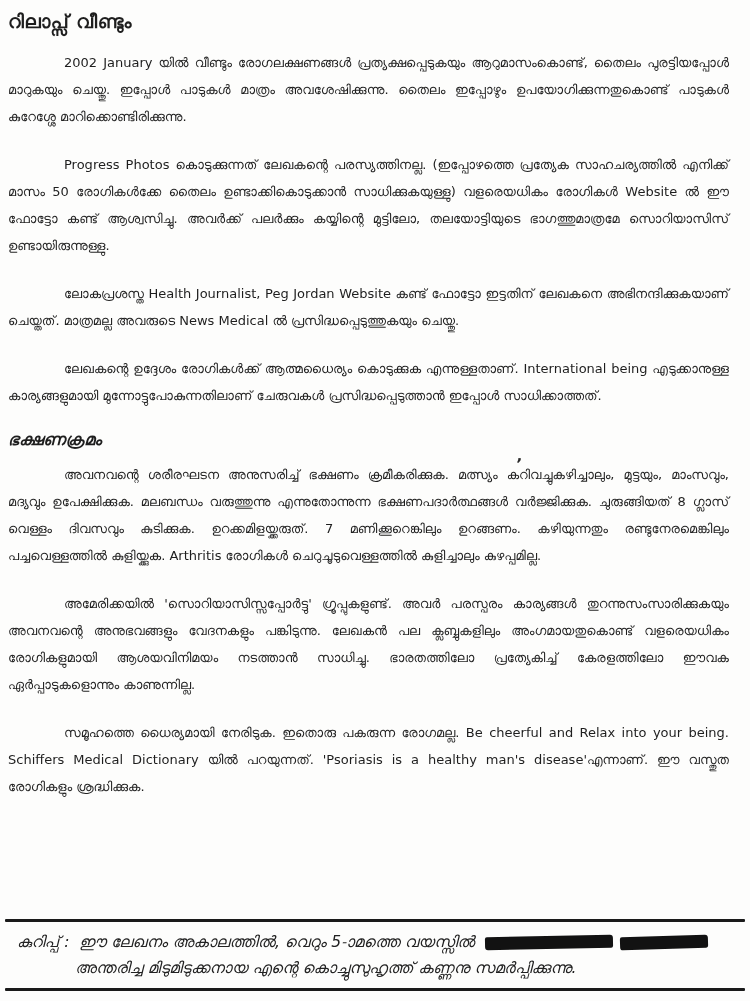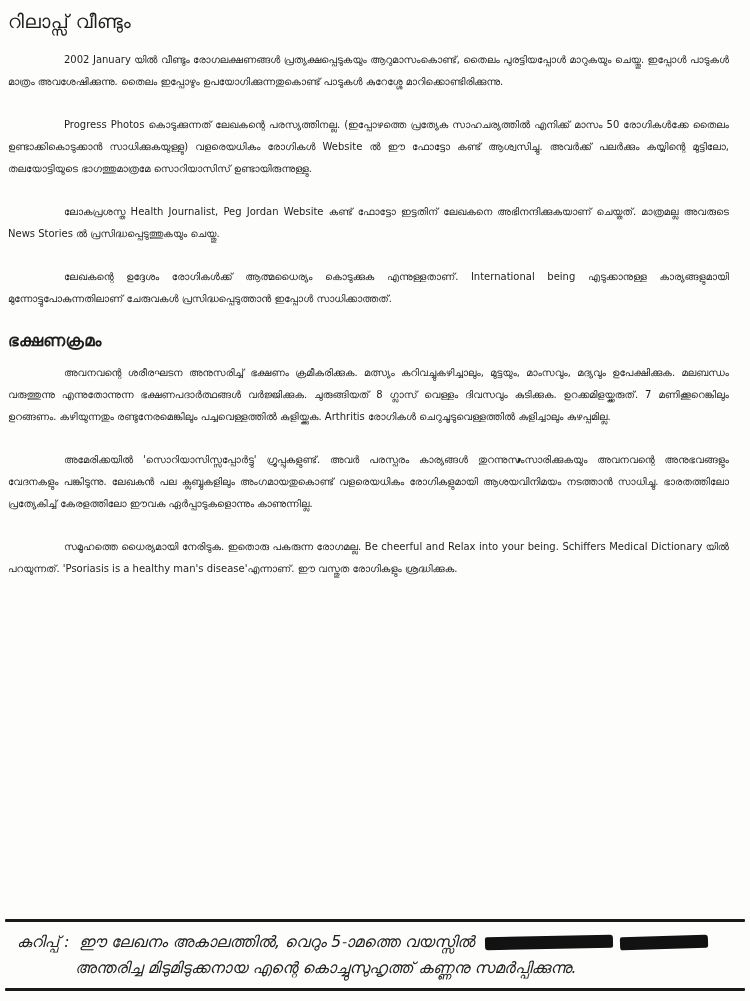--- a/index.html
+++ b/index.html
@@ -14,36 +14,37 @@
     margin: 0 auto;
     background: #fdfdfc;
     color: #1e1e1e;
     font-family: "DejaVu Sans", "Liberation Sans", sans-serif;
     box-sizing: border-box;
     padding: 8px 8px 0 8px;
     overflow: hidden;
   }
   .doc-title {
     font-size: 19px;
-    font-weight: 400;
+    font-weight: 700;
     margin: 2px 0 16px 0;
     letter-spacing: 0.5px;
   }
   .para {
-    font-size: 10px;
-    line-height: 22px;
+    font-size: 13px;
+    line-height: 27px;
     text-align: justify;
     text-indent: 56px;
     margin: 0 13px 21px 0;
   }
   .section-heading {
     font-size: 16.5px;
     font-weight: 700;
     margin: 2px 0 12px 0;
     letter-spacing: 0.3px;
+    font-style: italic;
   }
   .ink-mark {
     position: absolute;
     left: 516px;
     top: 455px;
     font-size: 15px;
     color: #2a2a2a;
     transform: rotate(8deg);
     font-weight: 700;
   }
@@ -97,21 +98,21 @@
 </style>
 </head>
 <body>
 
 <div class="page">
 
   <h1 class="doc-title">റിലാപ്സ് വീണ്ടും</h1>
 
   <p class="para">2002 January യിൽ വീണ്ടും  രോഗലക്ഷണങ്ങൾ പ്രത്യക്ഷപ്പെടുകയും ആറുമാസംകൊണ്ട്, തൈലം പുരട്ടിയപ്പോൾ മാറുകയും ചെയ്തു. ഇപ്പോൾ പാടുകൾ മാത്രം അവശേഷിക്കുന്നു. തൈലം ഇപ്പോഴും ഉപയോഗിക്കുന്നതുകൊണ്ട് പാടുകൾ കുറേശ്ശേ മാറിക്കൊണ്ടിരിക്കുന്നു.</p>
   <p class="para">Progress Photos കൊടുക്കുന്നത് ലേഖകന്റെ പരസ്യത്തിനല്ല. (ഇപ്പോഴത്തെ പ്രത്യേക സാഹചര്യത്തിൽ എനിക്ക് മാസം 50 രോഗികൾക്കേ തൈലം ഉണ്ടാക്കികൊടുക്കാൻ സാധിക്കുകയുള്ളു) വളരെയധികം രോഗികൾ Website ൽ ഈ ഫോട്ടോ കണ്ട് ആശ്വസിച്ചു. അവർക്ക് പലർക്കും കയ്യിന്റെ മുട്ടിലോ, തലയോട്ടിയുടെ ഭാഗത്തുമാത്രമേ സൊറിയാസിസ് ഉണ്ടായിരുന്നുള്ളു.</p>
-  <p class="para">ലോകപ്രശസ്ത Health Journalist, Peg Jordan  Website കണ്ട് ഫോട്ടോ ഇട്ടതിന് ലേഖകനെ അഭിനന്ദിക്കുകയാണ് ചെയ്തത്. മാത്രമല്ല അവരുടെ News Stories ൽ പ്രസിദ്ധപ്പെടുത്തുകയും ചെയ്തു.</p>
+  <p class="para">ലോകപ്രശസ്ത Health Journalist, Peg Jordan  Website കണ്ട് ഫോട്ടോ ഇട്ടതിന് ലേഖകനെ അഭിനന്ദിക്കുകയാണ് ചെയ്തത്. മാത്രമല്ല അവരുടെ News Medical ൽ പ്രസിദ്ധപ്പെടുത്തുകയും ചെയ്തു.</p>
   <p class="para">ലേഖകന്റെ ഉദ്ദേശം രോഗികൾക്ക് ആത്മധൈര്യം കൊടുക്കുക എന്നുള്ളതാണ്. International being എടുക്കാനുള്ള കാര്യങ്ങളുമായി മുന്നോട്ടുപോകുന്നതിലാണ് ചേരുവകൾ പ്രസിദ്ധപ്പെടുത്താൻ ഇപ്പോൾ സാധിക്കാത്തത്.</p>
 
   <h2 class="section-heading">ഭക്ഷണക്രമം</h2>
   <span class="ink-mark">ʼ</span>
 
   <p class="para">അവനവന്റെ ശരീരഘടന അനുസരിച്ച് ഭക്ഷണം ക്രമീകരിക്കുക. മത്സ്യം കറിവച്ചുകഴിച്ചാലും, മുട്ടയും, മാംസവും, മദ്യവും ഉപേക്ഷിക്കുക. മലബന്ധം വരുത്തുന്നു എന്നുതോന്നുന്ന ഭക്ഷണപദാർത്ഥങ്ങൾ വർജ്ജിക്കുക. ചുരുങ്ങിയത് 8 ഗ്ലാസ് വെള്ളം ദിവസവും കുടിക്കുക. ഉറക്കമിളയ്ക്കരുത്. 7 മണിക്കൂറെങ്കിലും ഉറങ്ങണം. കഴിയുന്നതും രണ്ടുനേരമെങ്കിലും പച്ചവെള്ളത്തിൽ കുളിയ്ക്കുക. Arthritis രോഗികൾ ചെറുചൂടുവെള്ളത്തിൽ കുളിച്ചാലും കുഴപ്പമില്ല.</p>
   <p class="para">അമേരിക്കയിൽ 'സൊറിയാസിസ്സപ്പോർട്ടു' ഗ്രൂപ്പുകളുണ്ട്. അവർ പരസ്പരം കാര്യങ്ങൾ തുറന്നുസംസാരിക്കുകയും അവനവന്റെ അനുഭവങ്ങളും വേദനകളും പങ്കിടുന്നു. ലേഖകൻ പല ക്ലബ്ബുകളിലും അംഗമായതുകൊണ്ട് വളരെയധികം രോഗികളുമായി ആശയവിനിമയം നടത്താൻ സാധിച്ചു. ഭാരതത്തിലോ പ്രത്യേകിച്ച് കേരളത്തിലോ ഈവക ഏർപ്പാടുകളൊന്നും കാണുന്നില്ല.</p>
   <p class="para">സമൂഹത്തെ ധൈര്യമായി നേരിടുക. ഇതൊരു പകരുന്ന രോഗമല്ല. Be cheerful and Relax into your being. Schiffers Medical Dictionary യിൽ പറയുന്നത്. 'Psoriasis is a healthy man's disease'എന്നാണ്. ഈ വസ്തുത രോഗികളും ശ്രദ്ധിക്കുക.</p>
 
   <div class="footer-block">

